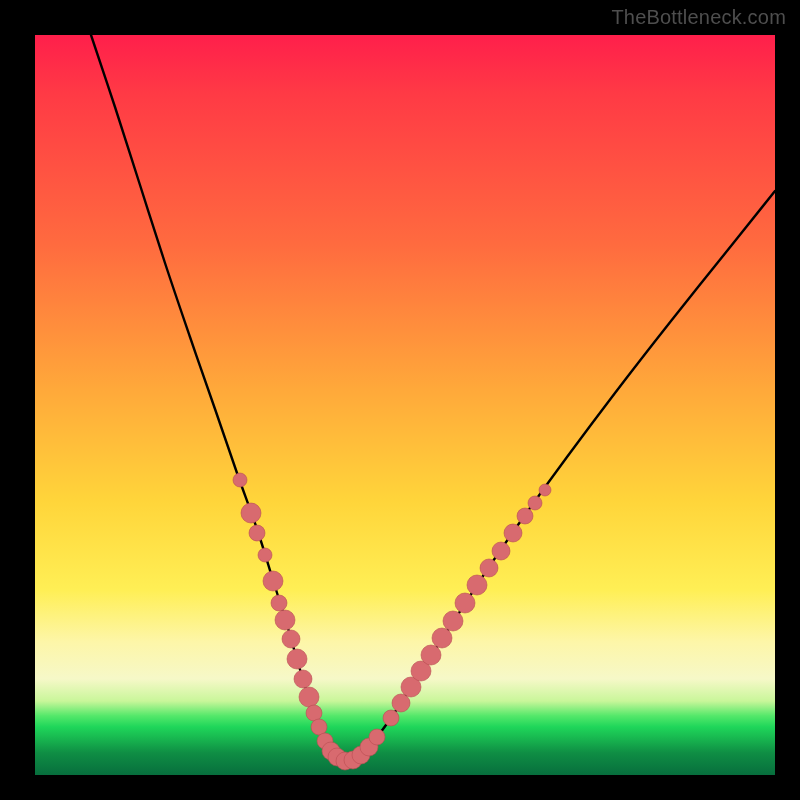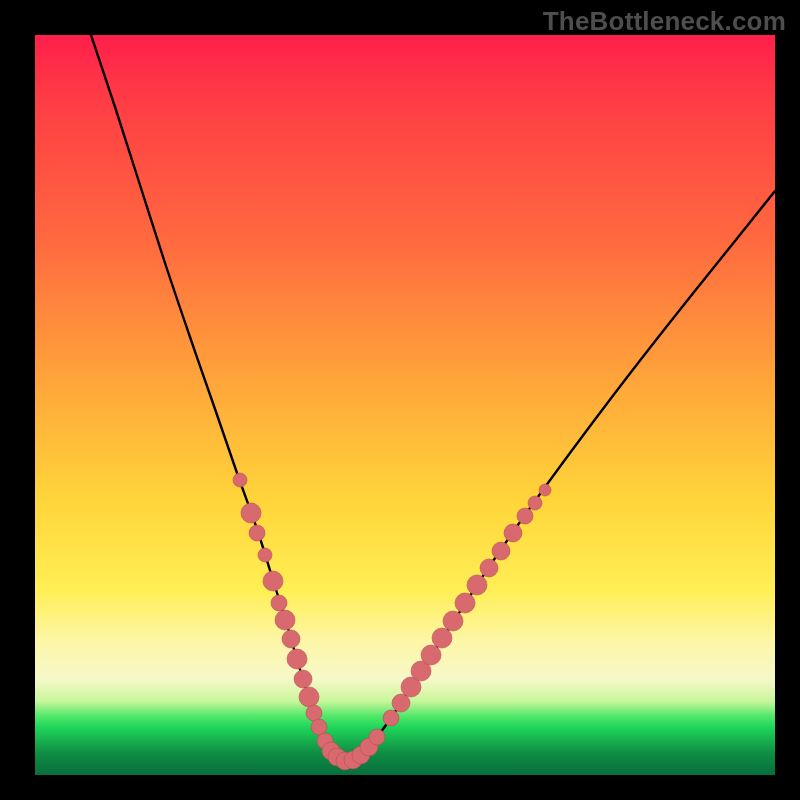--- a/index.html
+++ b/index.html
@@ -42,22 +42,22 @@
       #18b850 95%,
       #0f8e44 97%,
       #076e3d 100%
     );
   }
   .watermark {
     position: absolute;
     top: 6px;
     right: 14px;
     color: #4e4e4e;
-    font-size: 26px;
-    font-weight: 700;
+    font-size: 20px;
+    font-weight: 400;
     letter-spacing: 0.2px;
     user-select: none;
   }
   svg.curve {
     position: absolute;
     left: 0;
     top: 0;
     width: 740px;
     height: 740px;
     overflow: visible;

